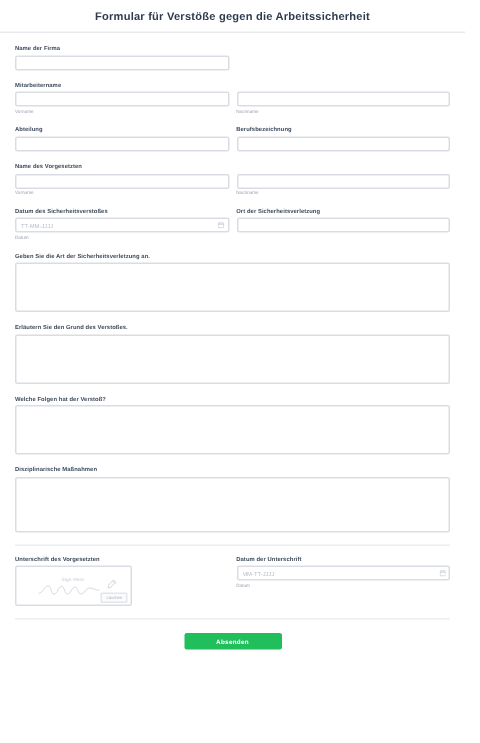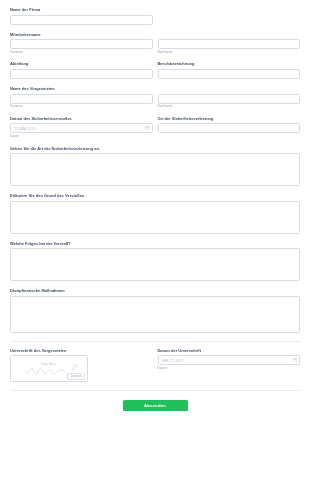--- a/index.html
+++ b/index.html
@@ -153,20 +153,23 @@
     height: 11px;
     font-family: "Liberation Sans", sans-serif;
     cursor: pointer;
   }
 </style>
 </head>
 <body>
 
 <div class="page">
 
+  <div class="form-header">
+    <div class="form-title">Formular für Verstöße gegen die Arbeitssicherheit</div>
+  </div>
 
   <div class="form-body">
 
     <div class="field">
       <label class="lbl">Name der Firma</label>
       <div class="row">
         <div class="col">
           <input class="inp" type="text" placeholder="" style="">
         </div>
         <div class="col"></div>

